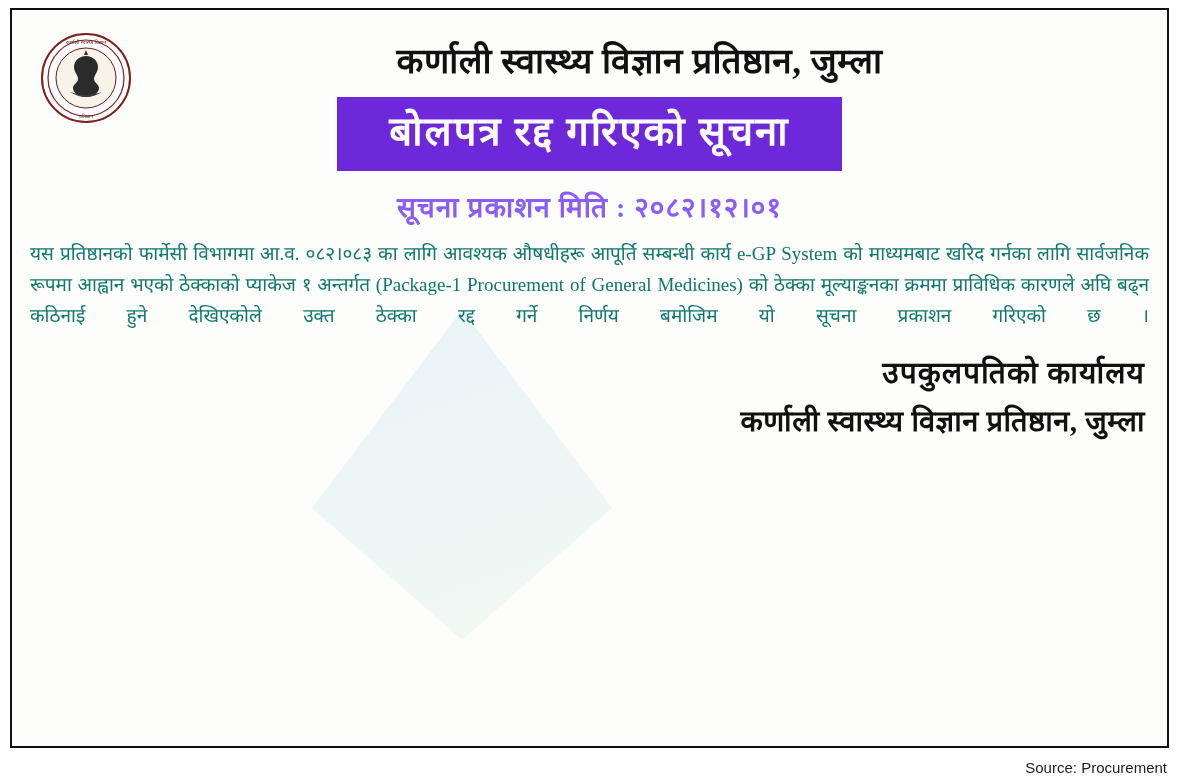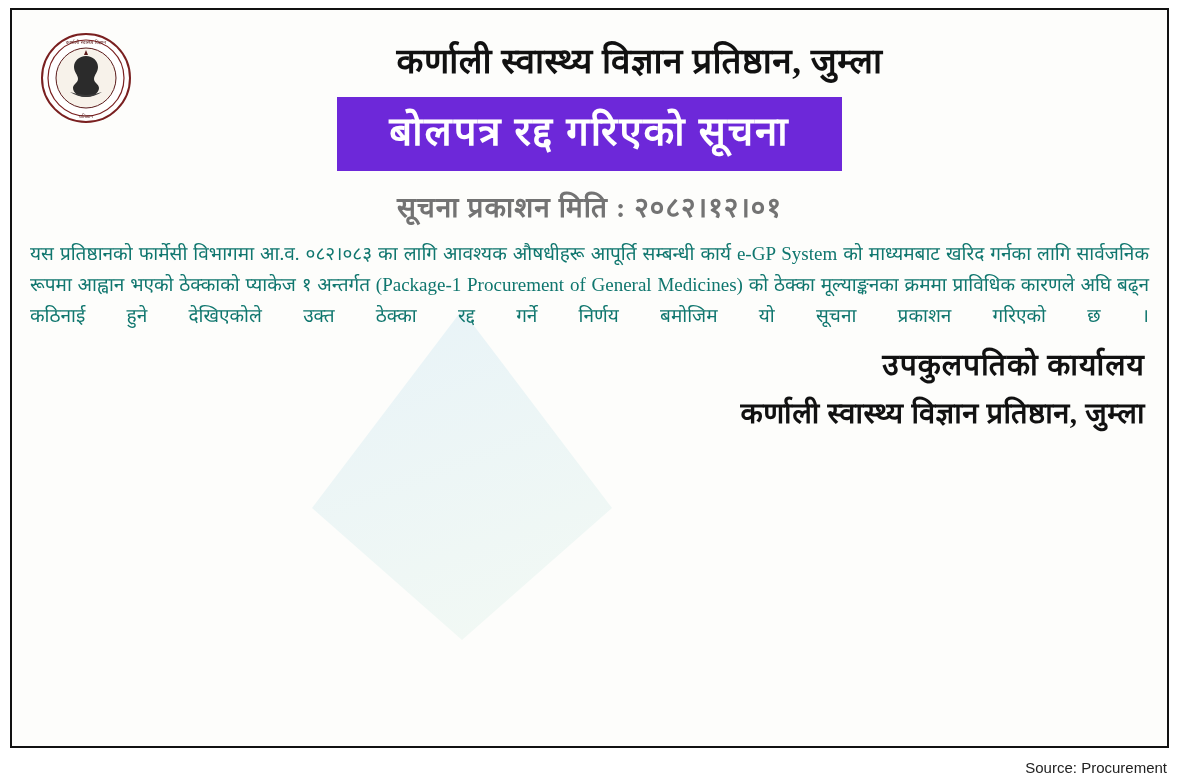--- a/index.html
+++ b/index.html
@@ -103,34 +103,34 @@
     padding: 12px 52px 16px 52px;
     letter-spacing: 2px;
     line-height: 1.15;
   }
   .pub-date {
     text-align: center;
     margin-top: 16px;
     font-family: "Liberation Serif", serif;
     font-size: 28px;
     font-weight: bold;
-    color: #737373;
+    color: #8b5cf6;
     letter-spacing: 1px;
   }
   .body-text {
     margin: 14px 18px 0 18px;
     text-align: justify;
     text-align-last: justify;
     font-family: "Liberation Serif", serif;
     font-size: 19px;
     line-height: 1.62;
     color: #0f766e;
   }
   .signature {
-    margin-top: 12px;
+    margin-top: 20px;
     text-align: right;
     padding-right: 22px;
     font-family: "Liberation Serif", serif;
     font-weight: bold;
     color: #111111;
   }
   .sig-line1 {
     font-size: 30px;
     letter-spacing: 1px;
   }

